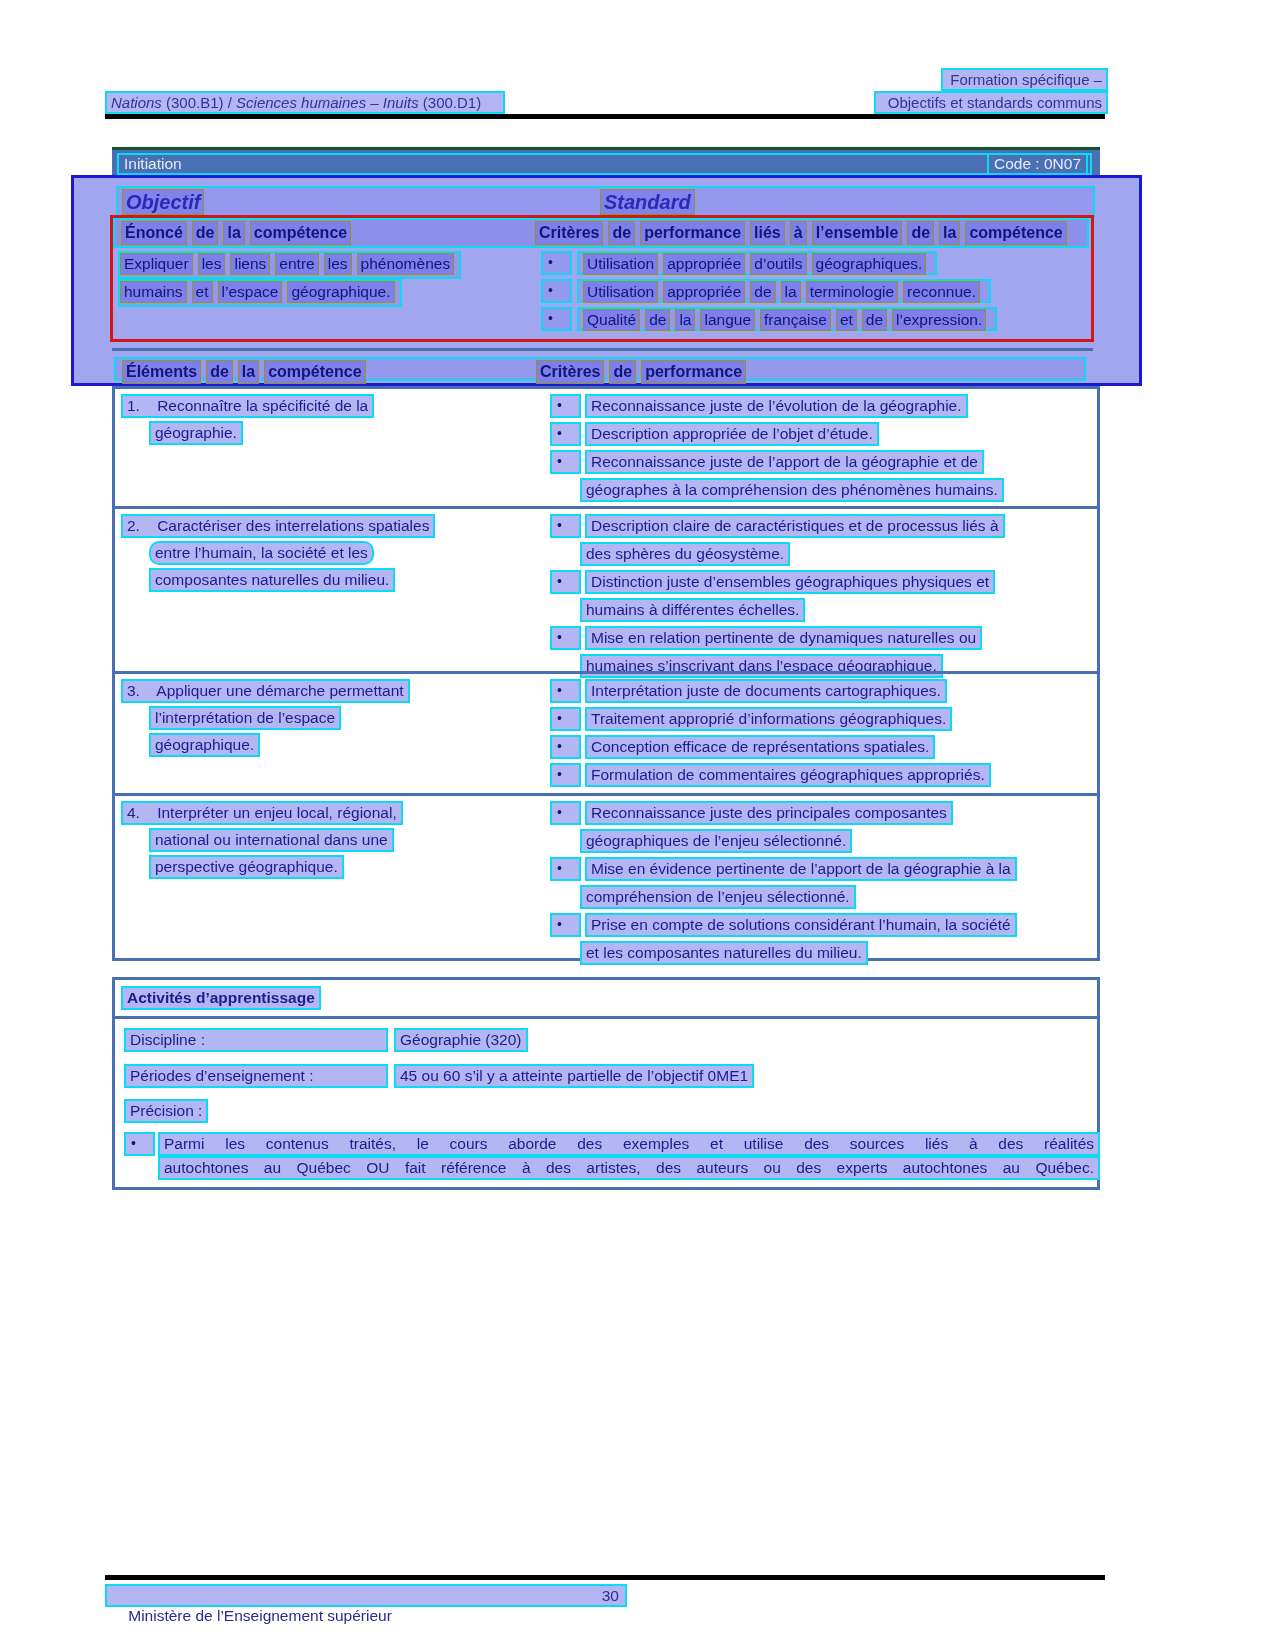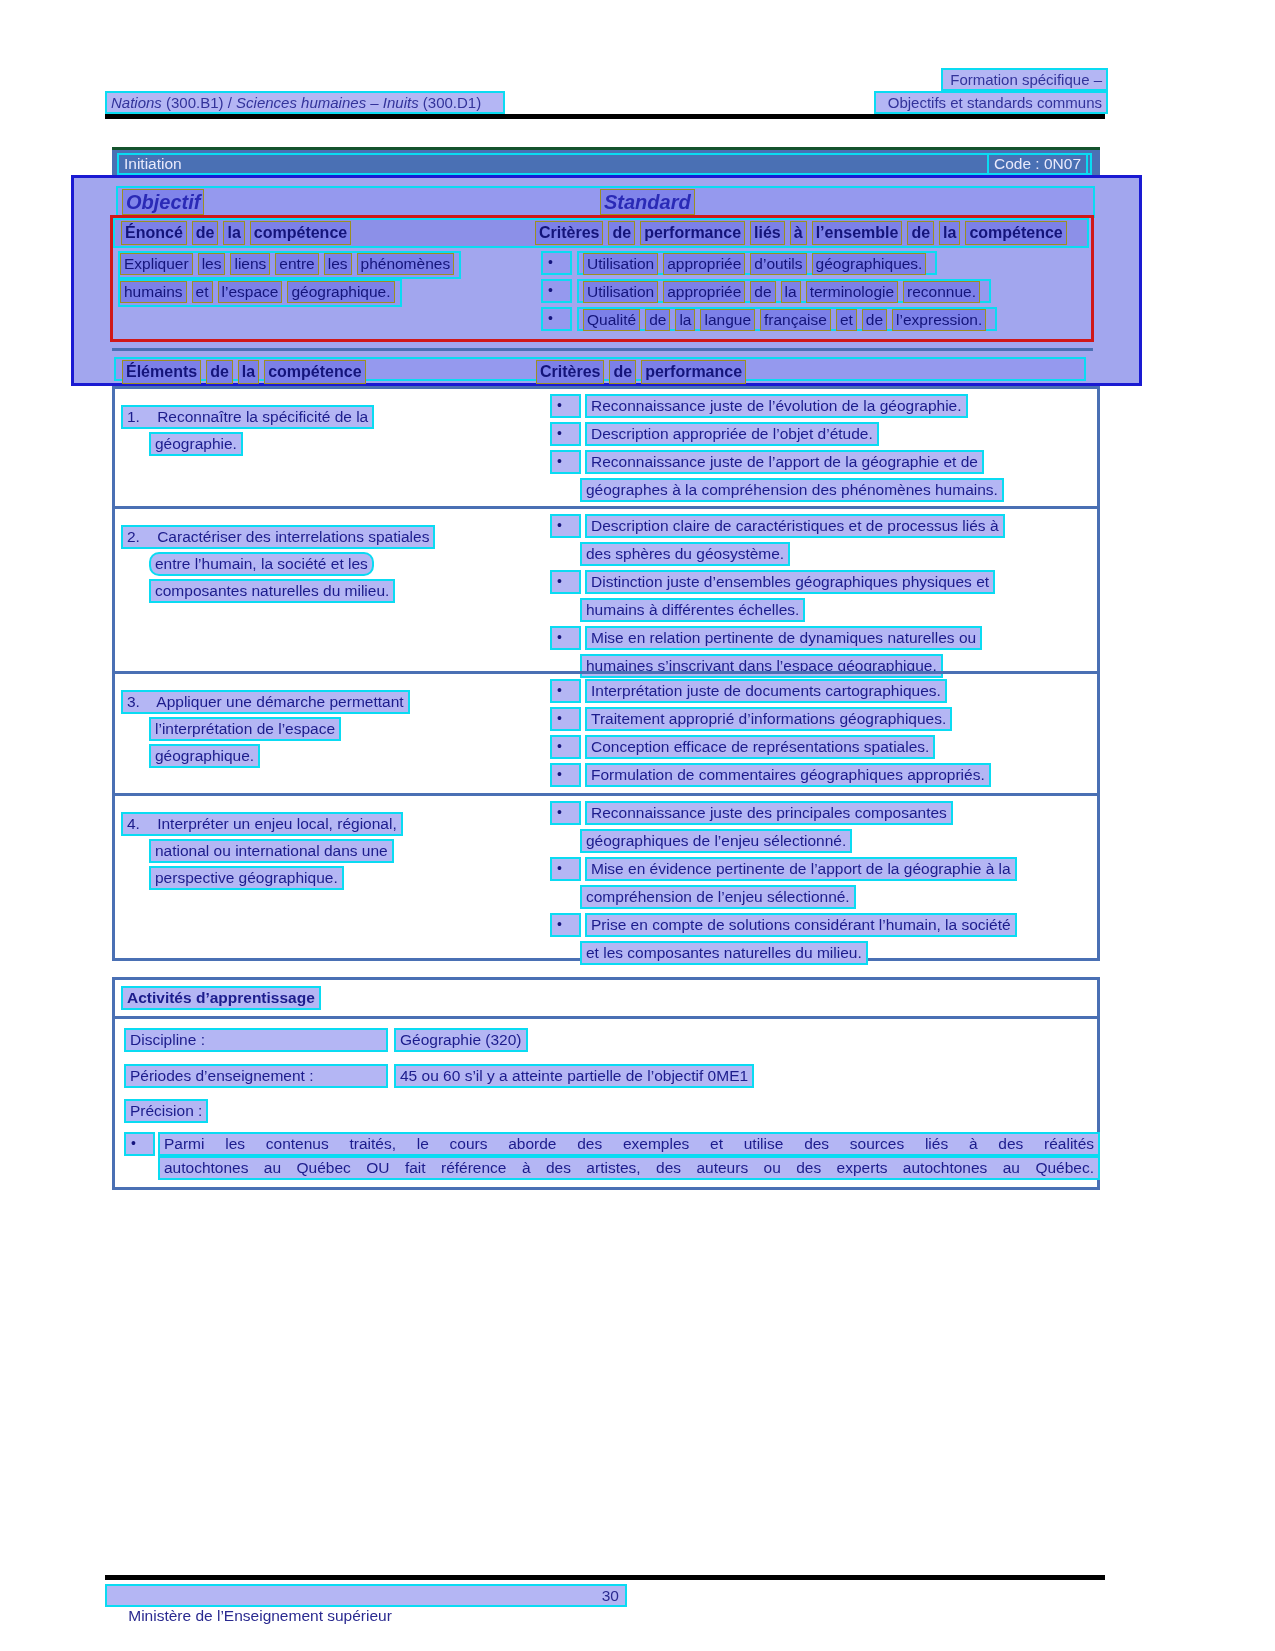--- a/index.html
+++ b/index.html
@@ -55,21 +55,21 @@
            box-sizing:border-box;}
   #elemhdr .inner{position:absolute;left:2px;top:6px;width:972px;height:24px;
         line-height:22px;font-weight:bold;font-size:16px;padding:1px 0 1px 6px;
         border:2px solid #0adbf2;background:#9599ee;box-sizing:border-box;}
   #elemhdr .cellr{position:absolute;left:420px;top:1px;}
 
   #table2{left:112px;top:386px;width:988px;border:3px solid #4a70b4;border-top-width:3px;
           box-sizing:border-box;background:#fff;}
   .trow{position:relative;box-sizing:border-box;padding-top:5px;}
   .trow + .trow{border-top:3px solid #4a70b4;}
-  .lcell{position:absolute;left:6px;top:16px;}
+  .lcell{position:absolute;left:6px;top:5px;}
   .rcell{position:absolute;left:435px;top:5px;width:545px;}
   .lline{height:24px;margin-bottom:3px;}
   .rline{height:24px;margin-bottom:4px;white-space:nowrap;}
   .rline .tbox{margin-left:4px;}
   .rline.cont .tbox{margin-left:30px;}
   .tbox{border:2px solid #0adbf2;background:#b4b6f4;height:20px;line-height:20px;
         font-size:15.5px;white-space:pre;display:inline-block;padding:0 4px;}
 
   
   #activites{left:112px;top:977px;width:988px;height:213px;border:3px solid #4a70b4;

